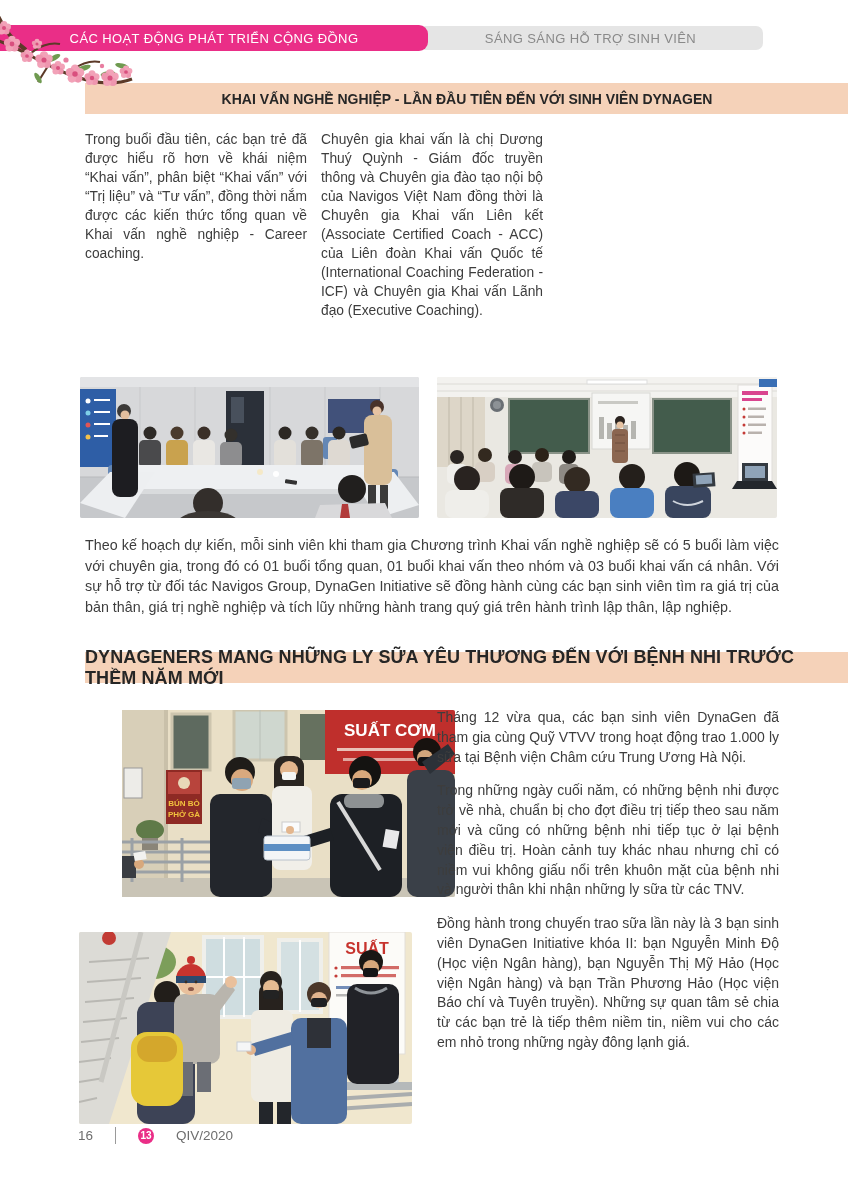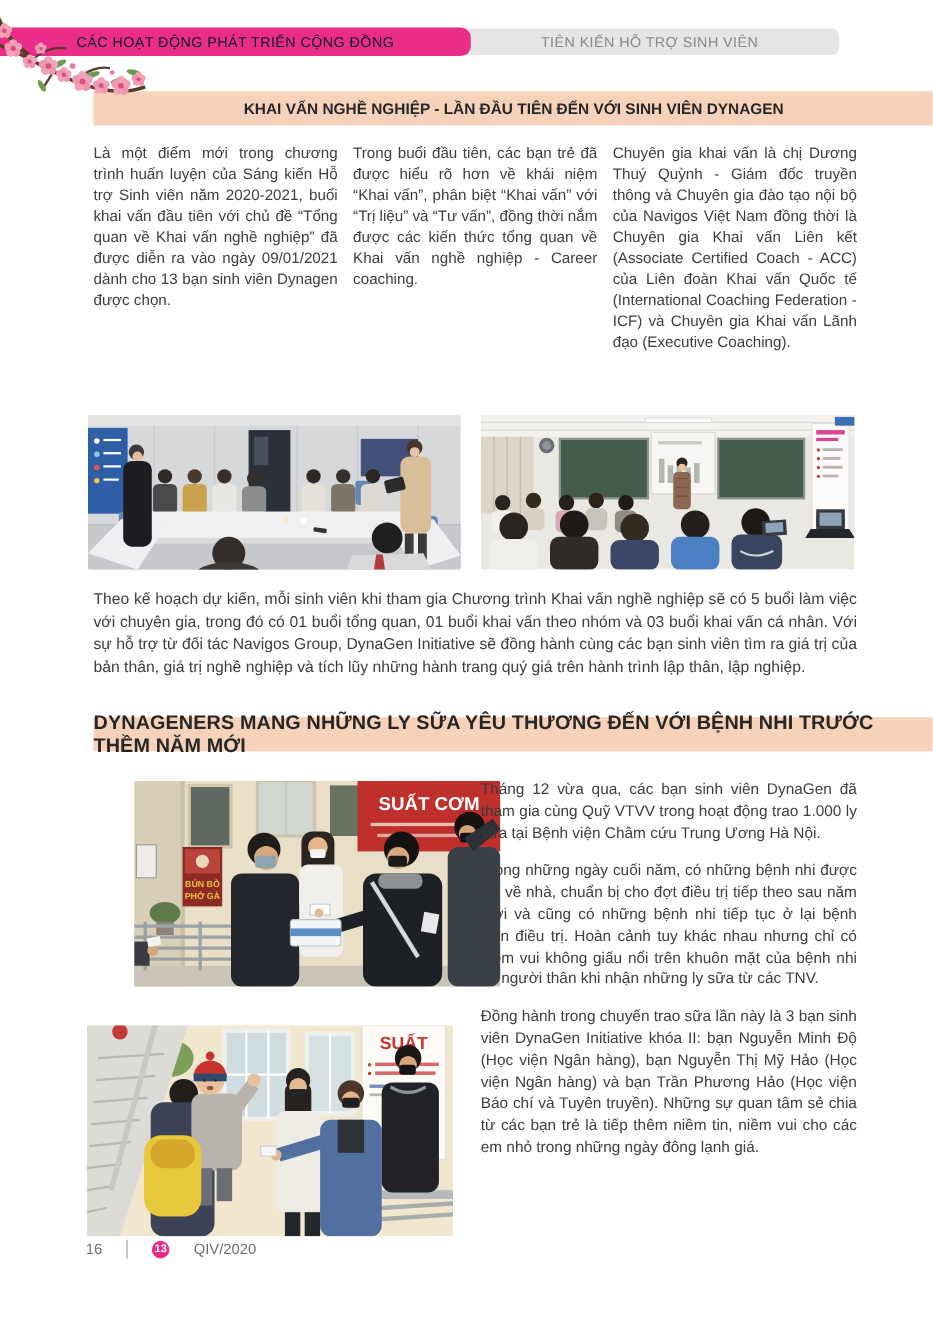--- a/index.html
+++ b/index.html
@@ -3,21 +3,21 @@
 <meta charset="utf-8">
 <style>
   html,body{margin:0;padding:0;background:#ffffff;}
   .page{
     position:relative;width:848px;height:1200px;background:#ffffff;
     font-family:"Liberation Sans", sans-serif;overflow:hidden;color:#3d3d3d;
   }
   
   .banner-pink{
     position:absolute;left:0;top:25px;width:428px;height:26px;background:#EA2E87;
-    border-radius:0 9px 9px 0;color:#0f172a;font-size:13px;letter-spacing:.4px;
+    border-radius:0 9px 9px 0;color:#ffffff;font-size:13px;letter-spacing:.4px;
     display:flex;align-items:center;justify-content:center;z-index:3;font-weight:400;
   }
   .banner-gray{
     position:absolute;left:418px;top:26px;width:345px;height:24px;background:#E5E5E5;
     border-radius:7px;color:#898989;font-size:13px;letter-spacing:.4px;
     display:flex;align-items:center;justify-content:center;z-index:2;
   }
   .blossom{position:absolute;left:-4px;top:16px;z-index:4;}
   
   .section-title{
@@ -49,21 +49,21 @@
 </style>
 </head>
 <body>
 
 <div class="page">
 
   <div class="banner-pink">
     <span>CÁC HOẠT ĐỘNG PHÁT TRIỂN CỘNG ĐỒNG</span>
   </div>
   <div class="banner-gray">
-    <span>TIÊN KIẾN HỖ TRỢ SINH VIÊN</span>
+    <span>SÁNG SÁNG HỖ TRỢ SINH VIÊN</span>
   </div>
 
   <svg class="blossom" width="150" height="112" viewBox="0 0 150 112">
     <defs>
       <g id="bl">
         <circle cx="0" cy="-3.2" r="2.7" fill="#F2A2B8"></circle>
         <circle cx="3.1" cy="-1" r="2.7" fill="#F2A2B8"></circle>
         <circle cx="1.9" cy="2.7" r="2.7" fill="#EE96AF"></circle>
         <circle cx="-1.9" cy="2.7" r="2.7" fill="#F2A2B8"></circle>
         <circle cx="-3.1" cy="-1" r="2.7" fill="#EE96AF"></circle>
@@ -92,21 +92,20 @@
     <use href="#bl" transform="translate(96,62) scale(1.3)"></use>
     <use href="#bl" transform="translate(114,62) scale(1.5)"></use>
     <use href="#bl" transform="translate(130,56) scale(1.1)"></use>
   </svg>
 
   <div class="section-title st1">
     <span>KHAI VẤN NGHỀ NGHIỆP - LẦN ĐẦU TIÊN ĐẾN VỚI SINH VIÊN DYNAGEN</span>
   </div>
 
   <div class="three-cols">
-    <div class="col">Là một điểm mới trong chương trình huấn luyện của Sáng kiến Hỗ trợ Sinh viên năm 2020-2021, buổi khai vấn đầu tiên với chủ đề “Tổng quan về Khai vấn nghề nghiệp” đã được diễn ra vào ngày 09/01/2021 dành cho 13 bạn sinh viên Dynagen được chọn.</div>
     <div class="col">Trong buổi đầu tiên, các bạn trẻ đã được hiểu rõ hơn về khái niệm “Khai vấn”, phân biệt “Khai vấn” với “Trị liệu” và “Tư vấn”, đồng thời nắm được các kiến thức tổng quan về Khai vấn nghề nghiệp - Career coaching.</div>
     <div class="col">Chuyên gia khai vấn là chị Dương Thuý Quỳnh - Giám đốc truyền thông và Chuyên gia đào tạo nội bộ của Navigos Việt Nam đồng thời là Chuyên gia Khai vấn Liên kết (Associate Certified Coach - ACC) của Liên đoàn Khai vấn Quốc tế (International Coaching Federation - ICF) và Chuyên gia Khai vấn Lãnh đạo (Executive Coaching).</div>
   </div>
 
   <div class="photo photo1">
     <svg width="339" height="141" viewBox="0 0 339 141">
       <rect width="339" height="141" fill="#d7d8da"></rect>
       <rect width="339" height="10" fill="#e3e4e6"></rect>
       <g stroke="#c8c9cb" stroke-width="1">
         <line x1="60" y1="10" x2="60" y2="100"></line>

